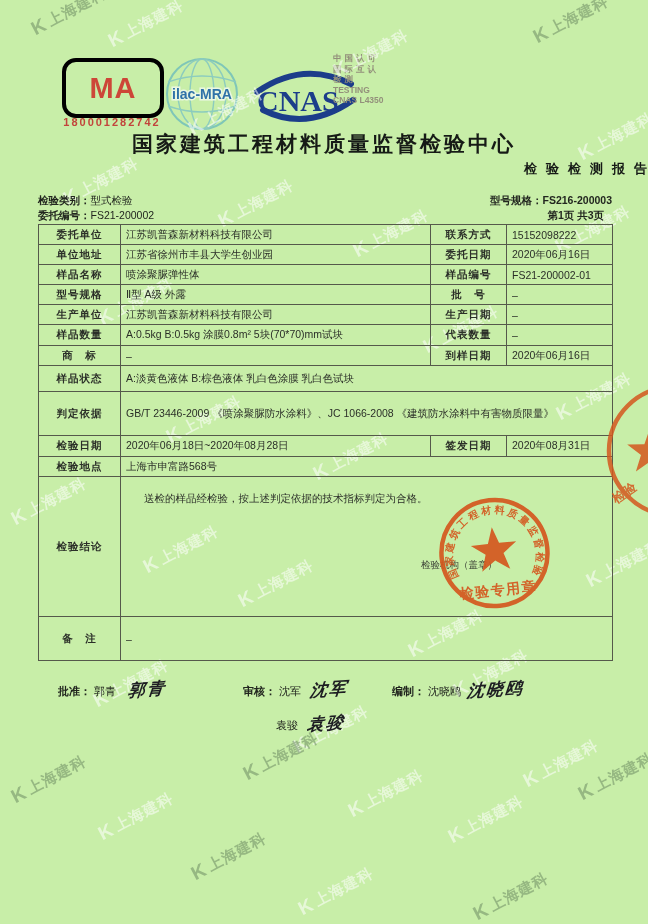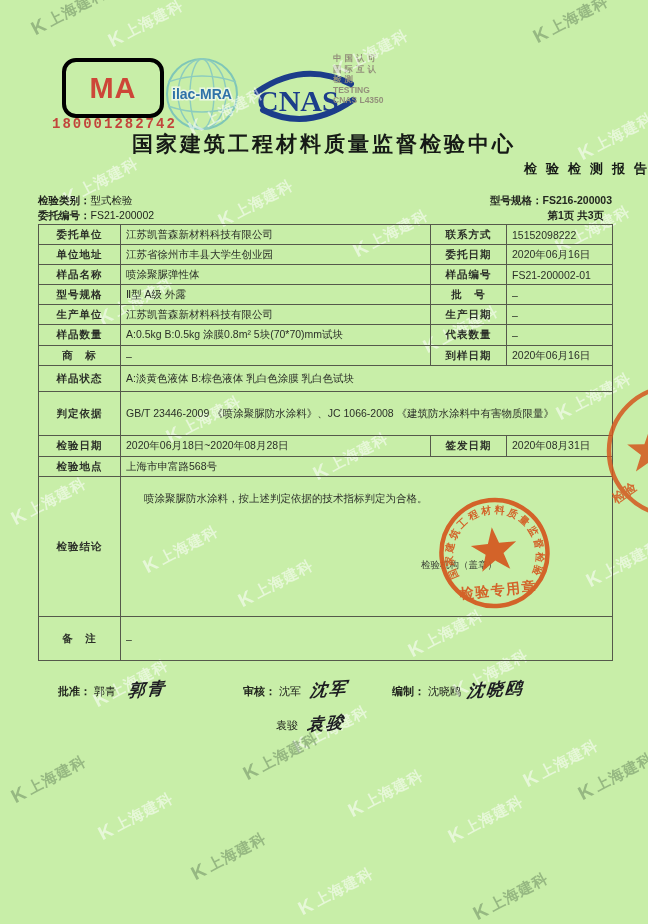--- a/index.html
+++ b/index.html
@@ -17,21 +17,21 @@
     color:rgba(255,255,255,0.55);
     pointer-events:none;white-space:nowrap;z-index:1;
   }
   .wm .wm-k{font-size:19px;font-weight:900;}
   .wm.dark{color:rgba(100,130,92,0.5);}
   
   .cma{position:absolute;left:62px;top:58px;width:94px;height:52px;
     border:4px solid #000000;border-radius:14px;display:flex;align-items:center;justify-content:center;}
   .cma .ma{font-size:29px;font-weight:800;color:#cd4638;letter-spacing:1px;font-family:"Liberation Sans",sans-serif;}
   .cma-num{position:absolute;left:52px;top:116px;width:120px;text-align:center;
-    color:#c2453c;font-size:14px;font-weight:bold;letter-spacing:2px;font-family:Liberation Mono, monospace;}
+    color:#c2453c;font-size:11px;font-weight:bold;letter-spacing:2px;font-family:Liberation Sans, sans-serif;}
   .ilac{position:absolute;left:164px;top:56px;}
   .cnas{position:absolute;left:247px;top:66px;}
   .accr{position:absolute;left:333px;top:53px;color:#93907b;font-size:8.5px;line-height:10.5px;font-weight:bold;}
   .accr .cn{letter-spacing:3px;}
   
   .org-title{position:absolute;left:0;top:130px;width:100%;text-align:center;
     font-size:21px;font-weight:800;letter-spacing:3px;color:#161a16;}
   .report-title{position:absolute;left:8px;top:160px;width:100%;text-align:right;
     font-size:13px;font-weight:800;letter-spacing:9px;color:#161a16;}
   
@@ -304,21 +304,21 @@
       <td class="lbl">签发日期</td>
       <td class="val">2020年08月31日</td>
     </tr>
     <tr class="h20">
       <td class="lbl">检验地点</td>
       <td class="val" colspan="3">上海市申富路568号</td>
     </tr>
     <tr class="h140">
       <td class="lbl">检验结论</td>
       <td class="val concl-cell" colspan="3">
-        <div class="concl-text">喷涂聚脲防水涂料，按上述判定依据的技术指标判定为合格。</div>
+        <div class="concl-text">送检的样品经检验，按上述判定依据的技术指标判定为合格。</div>
         <div class="seal-note">检验机构（盖章）</div>
       </td>
     </tr>
     <tr class="h44">
       <td class="lbl">备　注</td>
       <td class="val" colspan="3">–</td>
     </tr>
   </tbody>
     </table>
 

